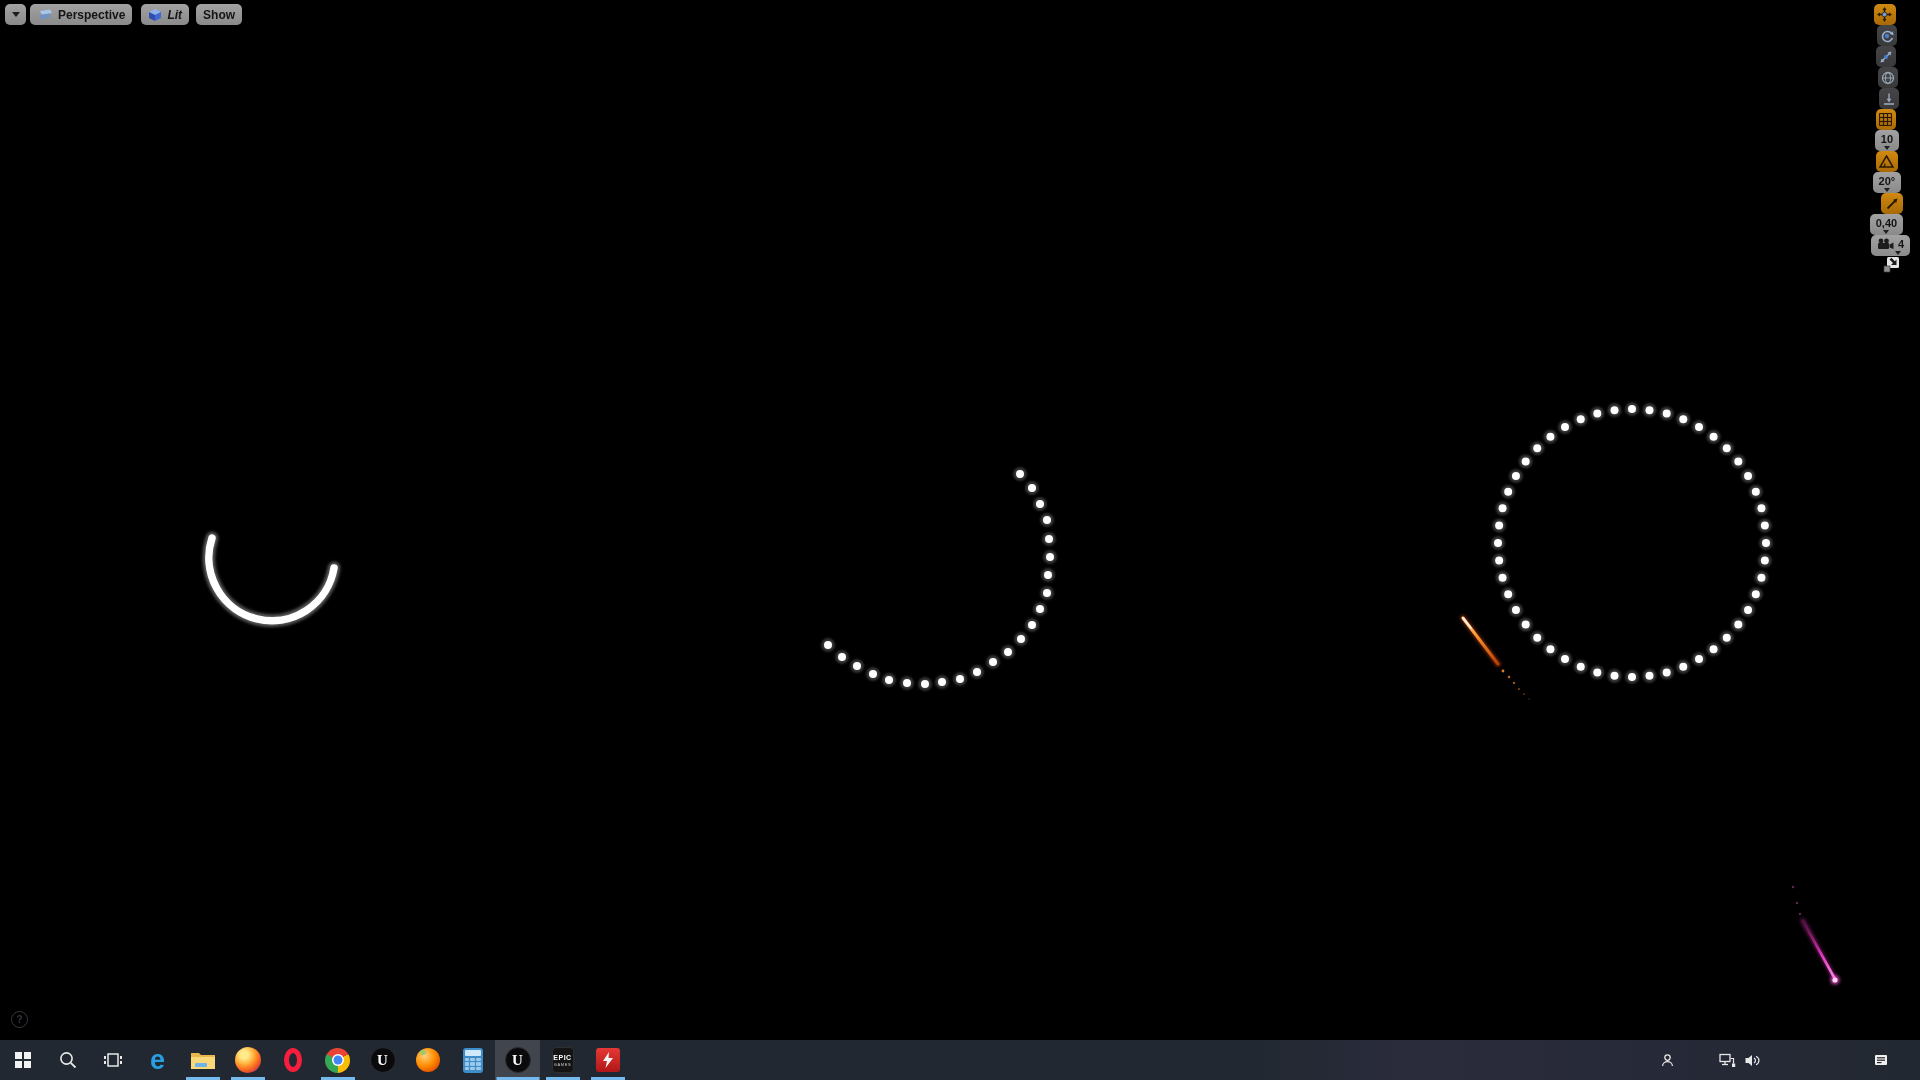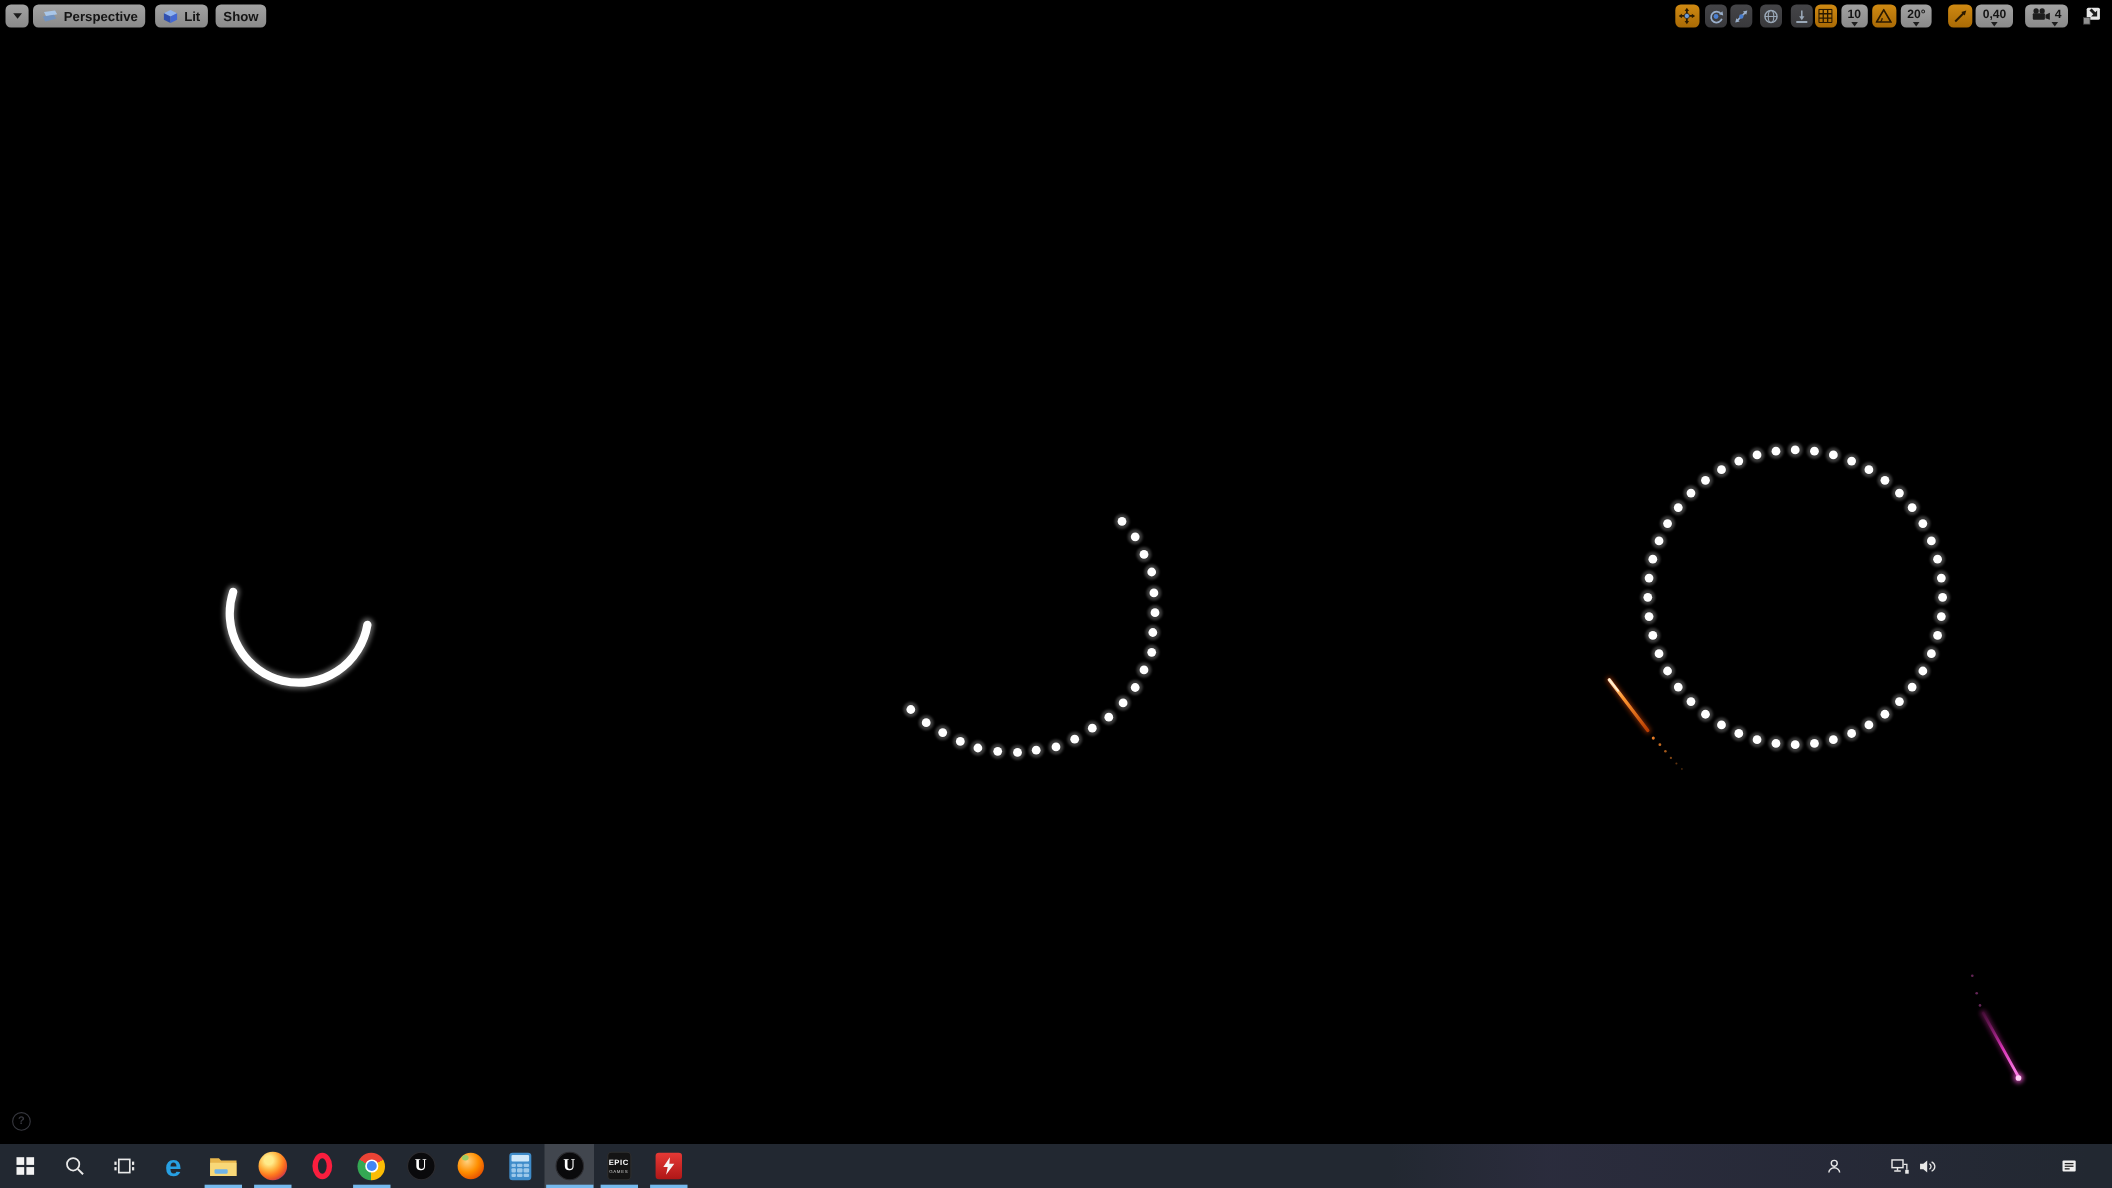--- a/index.html
+++ b/index.html
@@ -4,21 +4,21 @@
 <style>
   html,body{margin:0;padding:0;width:1920px;height:1080px;overflow:hidden;
     background:#000;font-family:"Liberation Sans",sans-serif;}
   
   #viewport{position:absolute;left:0;top:0;width:1920px;height:896px;background:#000;text-align:right;}
   #fx{position:absolute;left:0;top:0;}
   
   .vp-toolbar{position:absolute;top:4px;left:0;width:100%;height:22px;pointer-events:none;}
   .vp-toolbar *{pointer-events:auto;}
   .tb-left{position:absolute;left:5px;top:0;display:flex;align-items:center;}
-  .tb-right{position:absolute;right:10px;top:0;display:flex;align-items:center;}
+  .tb-right{position:absolute;right:10px;top:0;display:flex;align-items:center;flex-direction:column;}
   .tbtn{height:21px;border-radius:5px;display:flex;align-items:center;justify-content:center;
     background:linear-gradient(#a2a2a2,#8a8a8a);color:#141414;font-size:12px;font-weight:bold;
     box-sizing:border-box;padding:0 7px;cursor:pointer;}
   .tbtn.dark{background:linear-gradient(#454548,#39393c);}
   .tbtn.orange{background:linear-gradient(#d08a12,#a96a05);}
   .tbtn .lbl{white-space:nowrap;}
   .tbtn .bicon{margin-right:5px;display:block;}
   .caret{position:absolute;left:50%;bottom:1px;transform:translateX(-50%);width:0;height:0;
     border-left:3px solid transparent;border-right:3px solid transparent;border-top:4px solid #1e1e1e;}
   .valbtn{position:relative;font-size:11px;padding:0 6px 4px 6px;}
@@ -265,21 +265,21 @@
       <div class="tbtn ddbtn">
         <span class="tri-down"></span>
       </div>
       <div class="tbtn" style="margin-left:4px;">
         <svg class="bicon" width="16" height="11" viewBox="0 0 16 11">
           <path d="M3,2 L13,0.5 L15,4 L5,6 Z" fill="#a9c6e8"></path>
           <path d="M2,6 L12,4.5 L14,8 L4,10.5 Z" fill="#7293c0"></path>
         </svg>
         <span class="lbl">Perspective</span>
       </div>
-      <div class="tbtn" style="margin-left:9px;">
+      <div class="tbtn" style="margin-left:9px;font-style:italic;">
         <svg class="bicon" width="14" height="14" viewBox="0 0 14 14">
           <polygon points="7,1 13,4 7,7 1,4" fill="#8fb3ee"></polygon>
           <polygon points="1,4 7,7 7,13 1,10" fill="#2f4faf"></polygon>
           <polygon points="13,4 7,7 7,13 13,10" fill="#4268d4"></polygon>
         </svg>
         <span class="lbl">Lit</span>
       </div>
       <div class="tbtn" style="margin-left:7px;">
         <span class="lbl">Show</span>
       </div>

